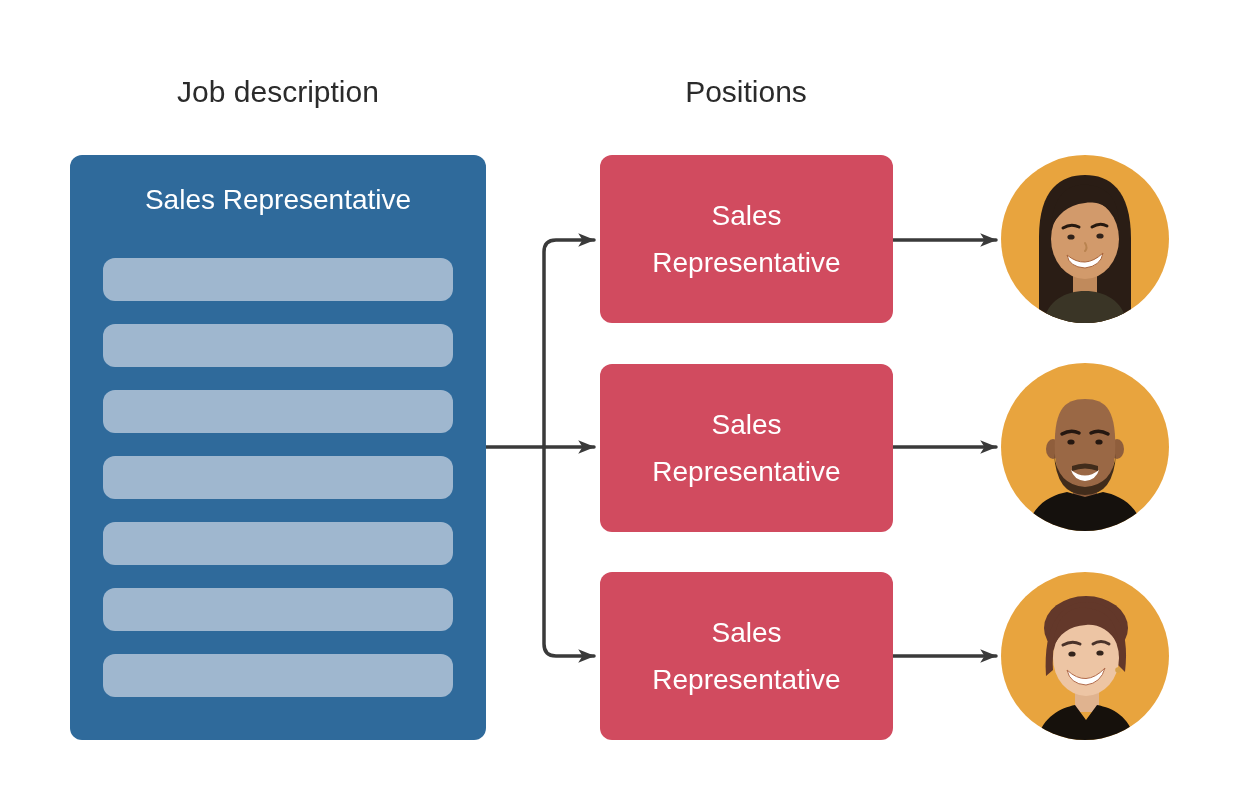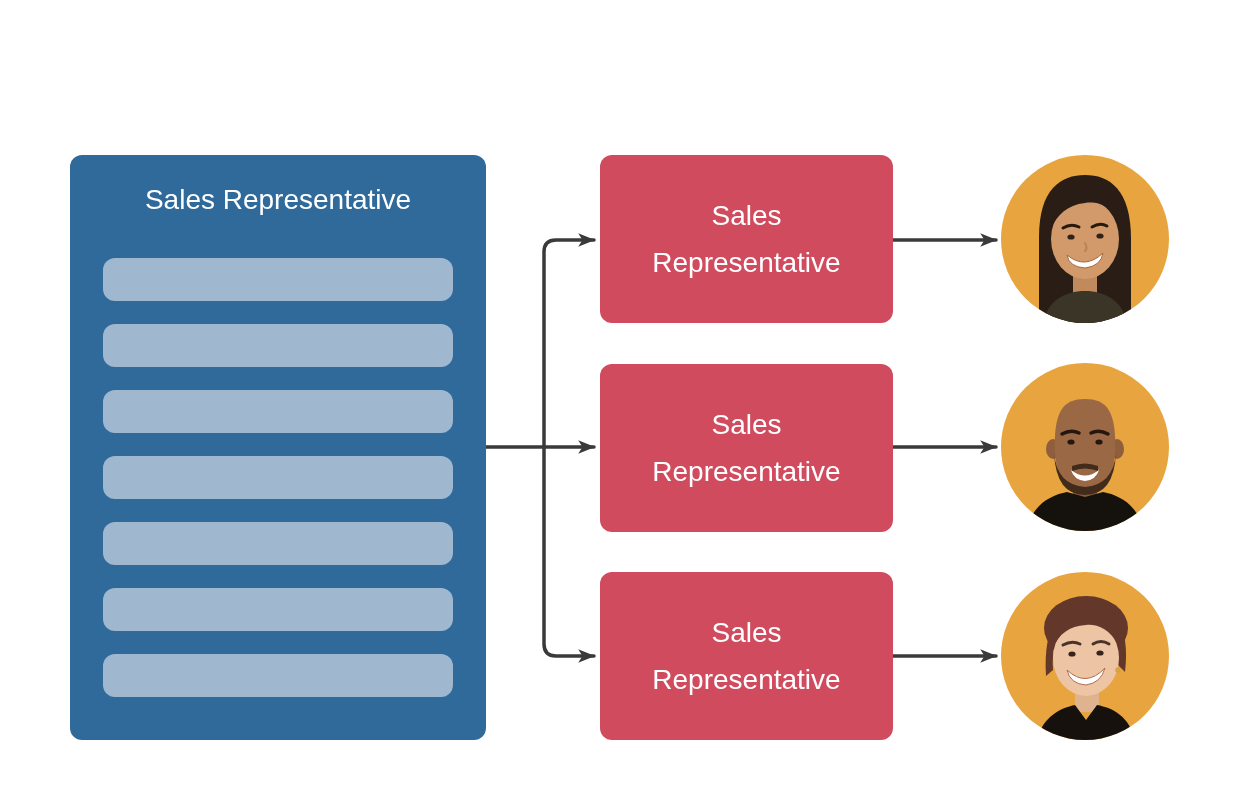--- a/index.html
+++ b/index.html
@@ -110,20 +110,22 @@
       <path d="M486 447 H544"></path>
       <path d="M544 447 V252 Q544 240 556 240 H594" marker-end="url(#arrowhead)"></path>
       <path d="M544 447 H594" marker-end="url(#arrowhead)"></path>
       <path d="M544 447 V644 Q544 656 556 656 H594" marker-end="url(#arrowhead)"></path>
       <path d="M893 240 H996" marker-end="url(#arrowhead)"></path>
       <path d="M893 447 H996" marker-end="url(#arrowhead)"></path>
       <path d="M893 656 H996" marker-end="url(#arrowhead)"></path>
     </g>
   </svg>
 
+  <div class="col-heading heading-job">Job description</div>
+  <div class="col-heading heading-pos">Positions</div>
 
   <div class="job-card">
     <div class="job-card-title">Sales Representative</div>
     <div class="job-lines">
       <div class="job-line"></div>
       <div class="job-line"></div>
       <div class="job-line"></div>
       <div class="job-line"></div>
       <div class="job-line"></div>
       <div class="job-line"></div>

